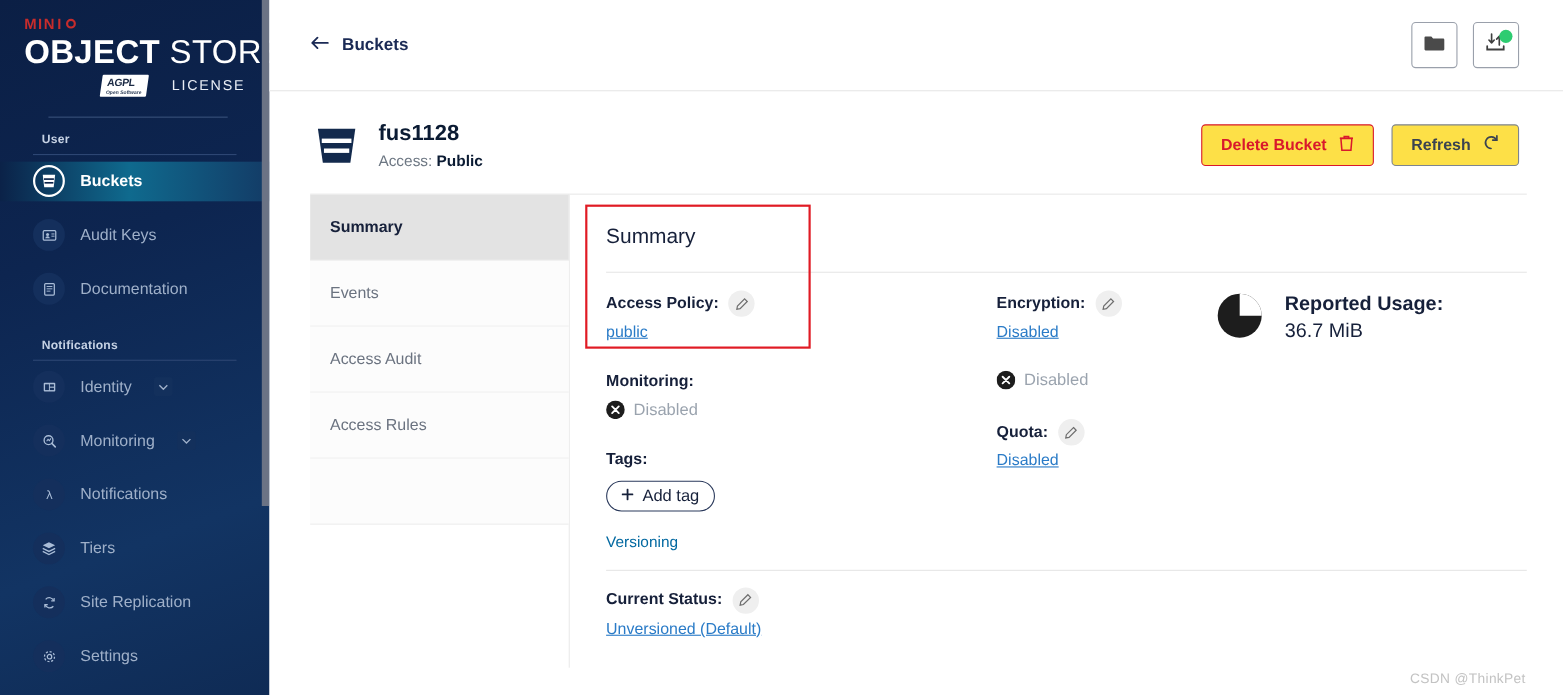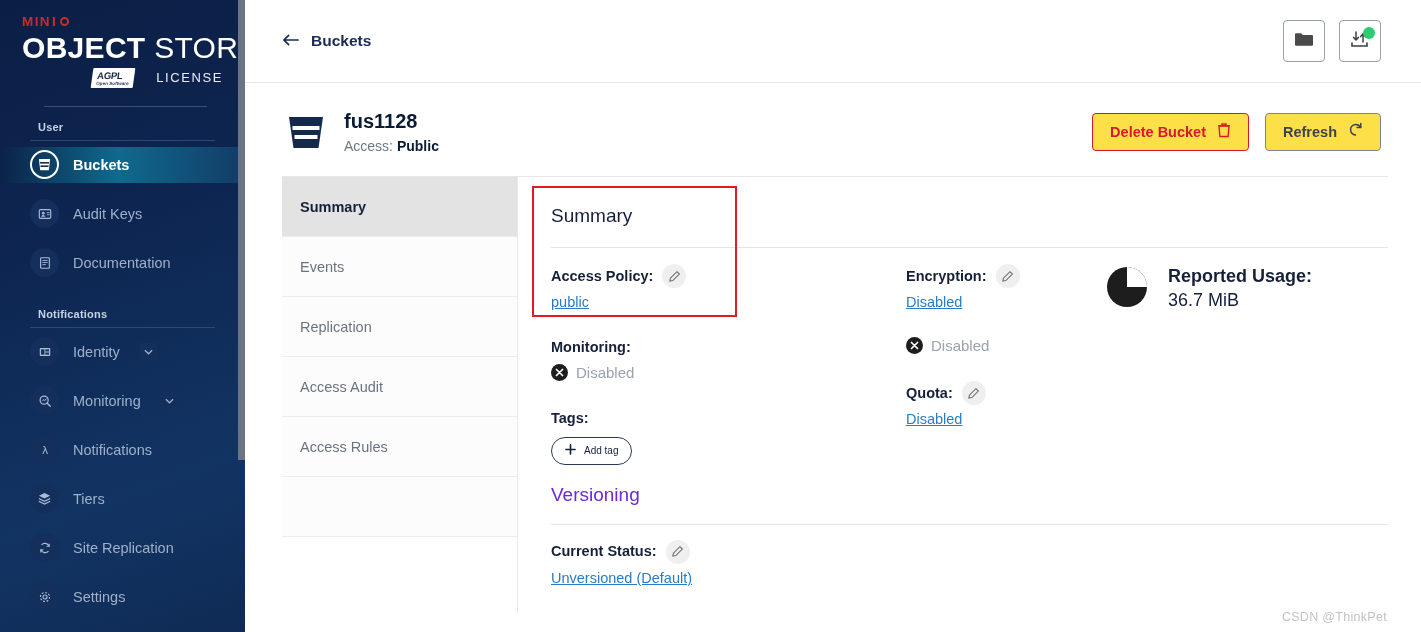--- a/index.html
+++ b/index.html
@@ -155,25 +155,25 @@
   .statline .st { color: #9aa3ae; font-size: 15px; }
   .xcirc { width: 17px; height: 17px; flex: 0 0 17px; }
 
   .usage { display: flex; align-items: flex-start; gap: 20px; padding-top: 2px; }
   .usage-txt .u1 { font-size: 18px; font-weight: 700; color: #16203a; }
   .usage-txt .u2 { font-size: 18px; color: #16203a; margin-top: 3px; }
 
   .addtag {
     display: inline-flex; align-items: center; gap: 8px; height: 28px;
     padding: 0 13px; border: 1px solid #2b3a5c; border-radius: 14px;
-    font-size: 10px; color: #16203a; cursor: pointer; background: #fff;
+    font-size: 15px; color: #16203a; cursor: pointer; background: #fff;
     margin-top: 8px;
   }
 
-  .versioning-title { font-size: 19px; color: #6d28d9; margin-top: -8px; }
+  .versioning-title { font-size: 14px; color: #0369a1; margin-top: -8px; }
   .v-hr { height: 1px; background: #e6e6e6; margin: 18px 0 15px 0; }
 
   #redbox {
     position: absolute; left: 532px; top: 186px; width: 205px; height: 131px;
     border: 2px solid #e01b24; pointer-events: none; z-index: 20;
   }
   #watermark {
     position: absolute; right: 34px; bottom: 8px;
     color: #c3c3c3; font-size: 12.5px; letter-spacing: 0.3px;
   }
@@ -398,23 +398,20 @@
       <div class="panel">
 
         <div class="tabs">
           <div class="tab active">
               <span>Summary</span>
             </div>
           <div class="tab">
               <span>Events</span>
             </div>
           <div class="tab">
-              <span>Replication</span>
-            </div>
-          <div class="tab">
               <span>Access Audit</span>
             </div>
           <div class="tab">
               <span>Access Rules</span>
             </div>
           <div class="tab blank"></div>
         </div>
 
         <div class="detail">
           <div class="detail-title">Summary</div>

